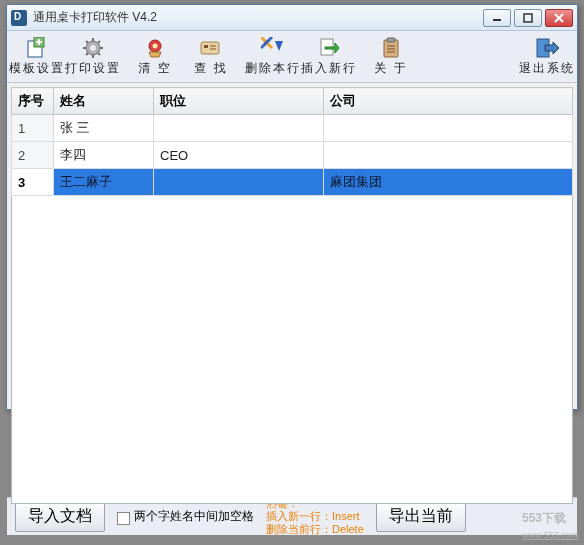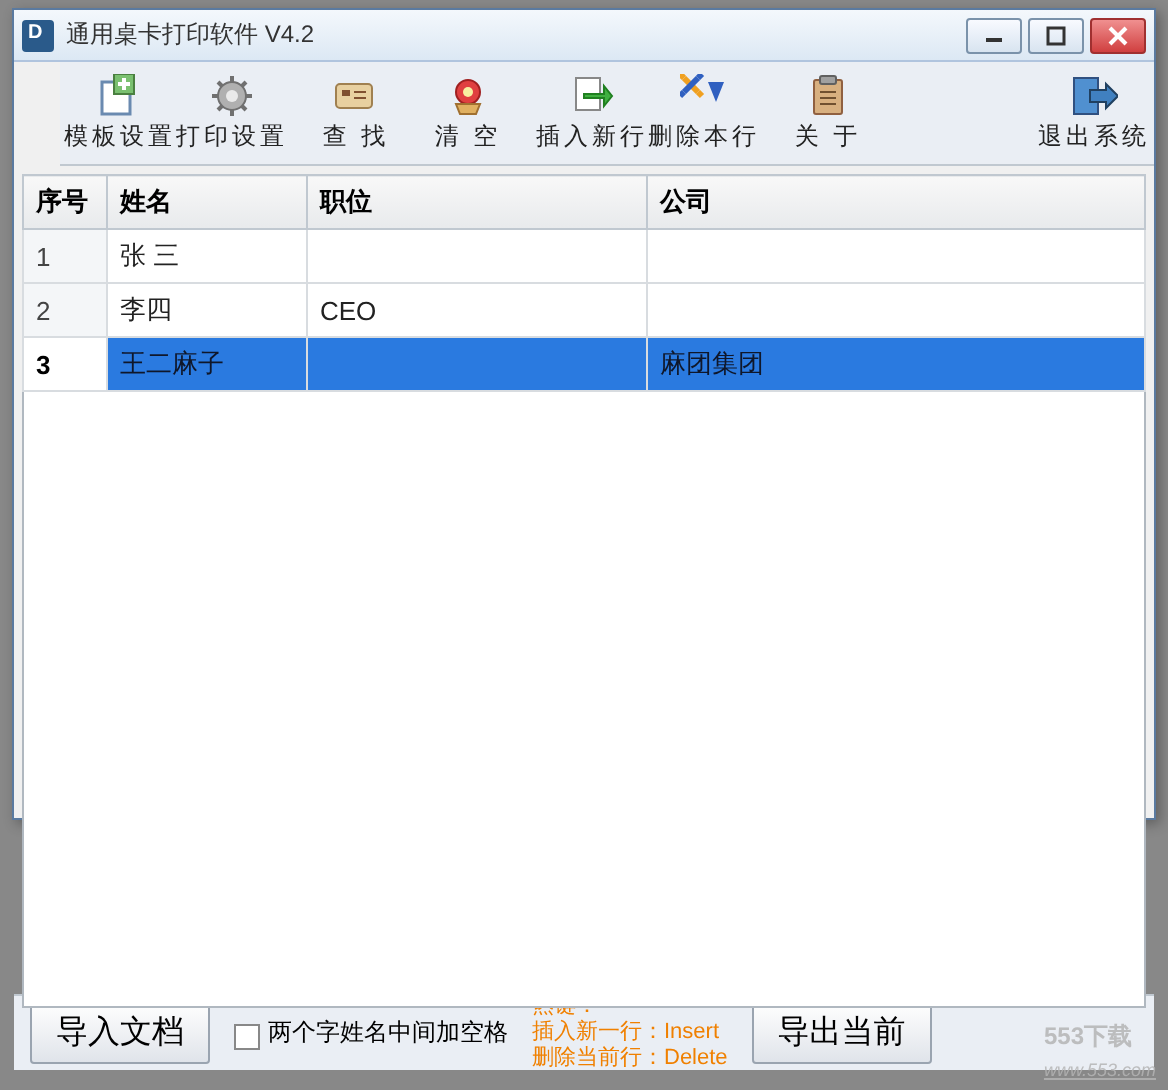--- a/index.html
+++ b/index.html
@@ -5,21 +5,21 @@
 * { margin: 0; padding: 0; box-sizing: border-box; font-family: "Microsoft YaHei", "SimSun", Arial, sans-serif; }
 body { background: #888; width: 584px; height: 545px; position: relative; }
 .window { position: absolute; left: 6px; top: 4px; width: 572px; height: 406px; background: #f0f0f0; border: 1px solid #5a7aa0; box-shadow: 2px 2px 6px rgba(0,0,0,0.3); }
 .titlebar { height: 26px; background: linear-gradient(#f4f8fc, #dce8f4); border-bottom: 1px solid #b0c4de; display: flex; align-items: center; padding: 0 4px; font-size: 12px; color: #333; }
 .titlebar-icon { width: 16px; height: 16px; margin-right: 6px; background: #2a5a8a; border-radius: 2px; position: relative; }
 .titlebar-icon::after { content: "D"; color: #fff; font-size: 10px; font-weight: bold; position: absolute; left: 3px; top: 1px; }
 .titlebar-title { flex: 1; }
 .titlebar-buttons { display: flex; gap: 3px; }
 .tb-btn { width: 28px; height: 18px; border: 1px solid #7a92aa; background: linear-gradient(#f8faff, #d8e4f0); border-radius: 2px; display: flex; align-items: center; justify-content: center; font-size: 10px; cursor: pointer; }
 .tb-btn.close { background: linear-gradient(#f09090, #d04040); border-color: #a03030; color: #fff; font-weight: bold; }
-.toolbar { height: 52px; background: #eaeef4; border-bottom: 1px solid #c0c8d0; display: flex; align-items: flex-start; padding: 2px 2px; margin-left: 23px; }
+.toolbar { height: 52px; background: #eaeef4; border-bottom: 1px solid #c0c8d0; display: flex; align-items: flex-start; padding: 2px 2px; }
 .tool-btn { display: flex; flex-direction: column; align-items: center; justify-content: space-between; width: 56px; padding: 2px 0; cursor: pointer; border: 1px solid transparent; }
 .tool-icon { width: 24px; height: 24px; display: flex; align-items: center; justify-content: center; }
 .tool-label { font-size: 12px; color: #222; letter-spacing: 2px; white-space: nowrap; }
 .tool-sep { width: 2px; background: linear-gradient(#c0c8d0, #f0f0f0, #c0c8d0); margin: 6px 2px; }
 .tool-spacer { flex: 1; }
 .content { position: relative; height: 414px; padding: 4px; }
 .grid { width: 100%; border-collapse: collapse; background: #fff; border: 1px solid #b0b8c0; table-layout: fixed; }
 .grid th { background: linear-gradient(#f8f8f8, #e8eaec); border: 1px solid #c0c8d0; font-size: 13px; font-weight: bold; text-align: left; padding: 4px 6px; height: 24px; color: #000; }
 .grid td { border: 1px solid #d8dce0; font-size: 13px; padding: 4px 6px; height: 24px; color: #222; background: #fff; }
 .grid tr.selected td { background: #2a7ae0; color: #0f172a; }
@@ -91,59 +91,59 @@
               <line x1="6" y1="16" x2="4" y2="18"></line>
             </g>
           </svg>
       </div>
       <div class="tool-label">打印设置</div>
     </div>
     <div class="tool-sep"></div>
     <div class="tool-btn">
       <div class="tool-icon">
         <svg width="22" height="22">
+            <circle cx="11" cy="9" r="6" fill="#e04040" stroke="#a02020"></circle>
+            <circle cx="11" cy="9" r="2.5" fill="#f8f0a0"></circle>
+            <path d="M5 15 L17 15 L15 20 L7 20 Z" fill="#e0b060" stroke="#a07030"></path>
+          </svg>
+      </div>
+      <div class="tool-label">清    空</div>
+    </div>
+    <div class="tool-btn">
+      <div class="tool-icon">
+        <svg width="22" height="22">
             <rect x="1" y="5" width="18" height="12" rx="2" fill="#e8d0a0" stroke="#a08050"></rect>
             <rect x="4" y="8" width="4" height="3" fill="#805030"></rect>
             <line x1="10" y1="9" x2="16" y2="9" stroke="#805030"></line>
             <line x1="10" y1="12" x2="16" y2="12" stroke="#805030"></line>
           </svg>
       </div>
       <div class="tool-label">查    找</div>
     </div>
-    <div class="tool-btn">
-      <div class="tool-icon">
-        <svg width="22" height="22">
-            <circle cx="11" cy="9" r="6" fill="#e04040" stroke="#a02020"></circle>
-            <circle cx="11" cy="9" r="2.5" fill="#f8f0a0"></circle>
-            <path d="M5 15 L17 15 L15 20 L7 20 Z" fill="#e0b060" stroke="#a07030"></path>
-          </svg>
-      </div>
-      <div class="tool-label">清    空</div>
-    </div>
     <div class="tool-sep"></div>
-    <div class="tool-btn">
-      <div class="tool-icon">
-        <svg width="22" height="22">
-            <rect x="3" y="2" width="12" height="16" fill="#fff" stroke="#888"></rect>
-            <path d="M10 10 L20 10 L20 6 L24 11 L20 16 L20 12 L10 12 Z" fill="#40b040" stroke="#208020" transform="translate(-3,0)"></path>
-          </svg>
-      </div>
-      <div class="tool-label">插入新行</div>
-    </div>
     <div class="tool-btn">
       <div class="tool-icon">
         <svg width="24" height="22">
             <path d="M2 2 L9 9" stroke="#f0a020" stroke-width="3"></path>
             <path d="M2 9 L9 2" stroke="#3060c0" stroke-width="3"></path>
             <path d="M2 2 L0 0 M9 9 L11 11" stroke="#f0a020" stroke-width="3"></path>
             <path d="M2 9 L0 11 M9 2 L11 0" stroke="#3060c0" stroke-width="3"></path>
             <path d="M14 4 L22 4 L18 14 Z" fill="#3060c0"></path>
           </svg>
       </div>
       <div class="tool-label">删除本行</div>
+    </div>
+    <div class="tool-btn">
+      <div class="tool-icon">
+        <svg width="22" height="22">
+            <rect x="3" y="2" width="12" height="16" fill="#fff" stroke="#888"></rect>
+            <path d="M10 10 L20 10 L20 6 L24 11 L20 16 L20 12 L10 12 Z" fill="#40b040" stroke="#208020" transform="translate(-3,0)"></path>
+          </svg>
+      </div>
+      <div class="tool-label">插入新行</div>
     </div>
     <div class="tool-sep"></div>
     <div class="tool-btn">
       <div class="tool-icon">
         <svg width="22" height="22">
             <rect x="4" y="3" width="14" height="17" rx="1" fill="#d8b080" stroke="#906040"></rect>
             <rect x="7" y="1" width="8" height="4" rx="1" fill="#a0a0a0" stroke="#606060"></rect>
             <line x1="7" y1="9" x2="15" y2="9" stroke="#705030"></line>
             <line x1="7" y1="12" x2="15" y2="12" stroke="#705030"></line>
             <line x1="7" y1="15" x2="15" y2="15" stroke="#705030"></line>

